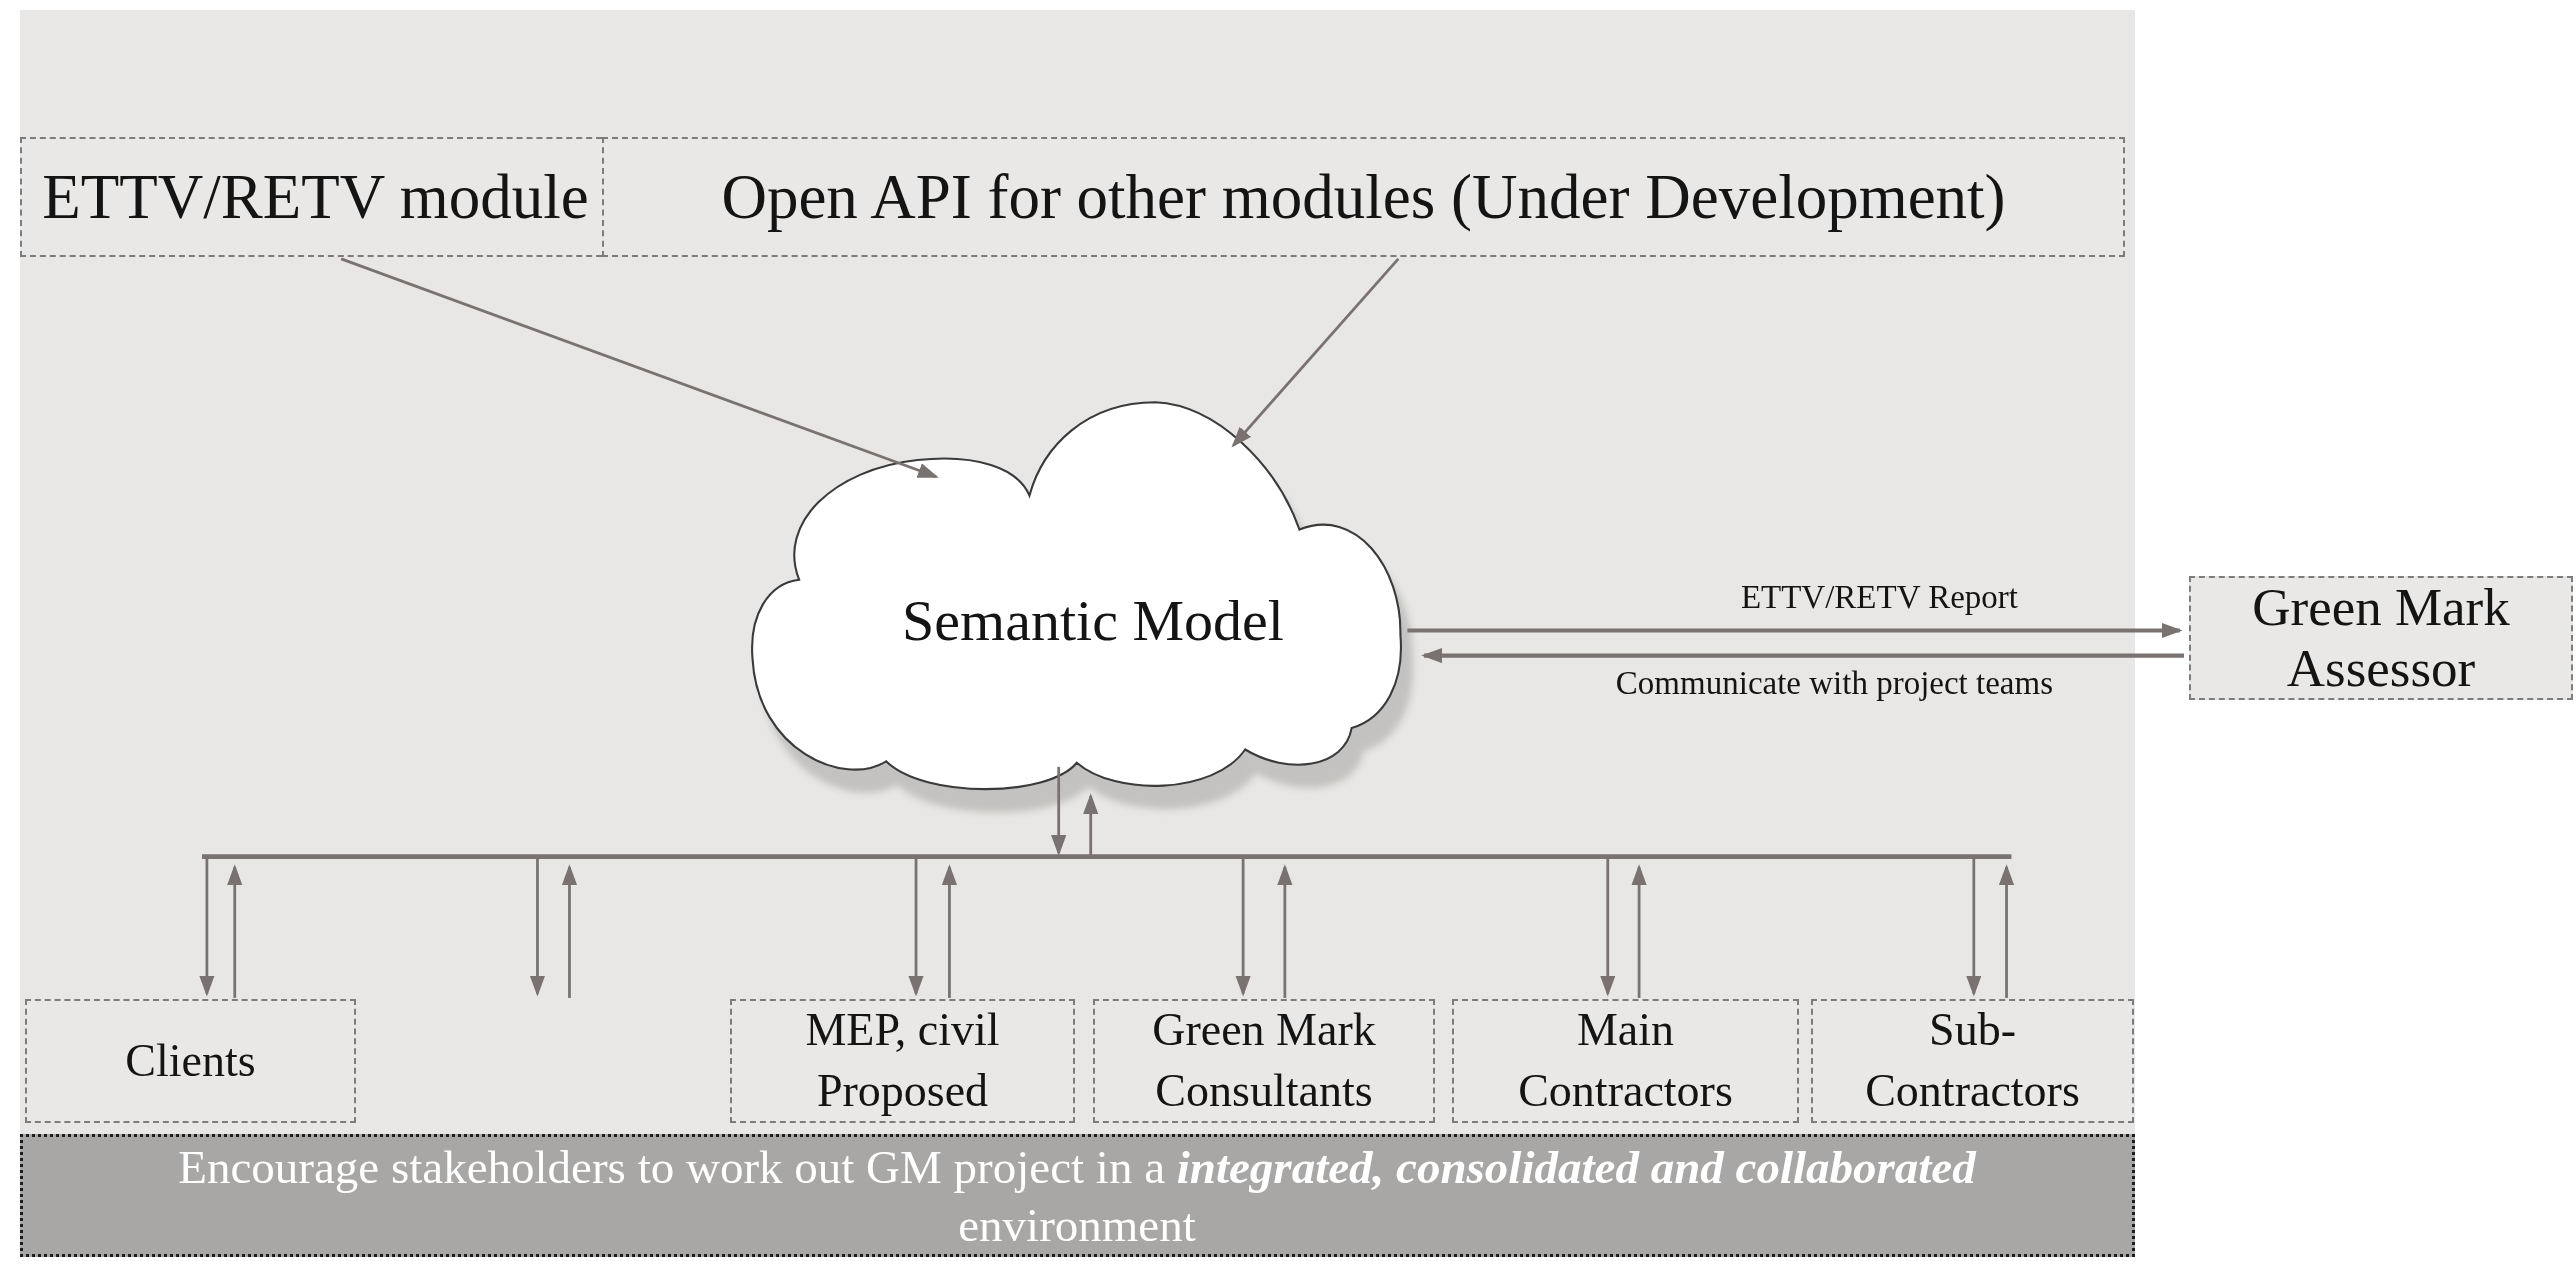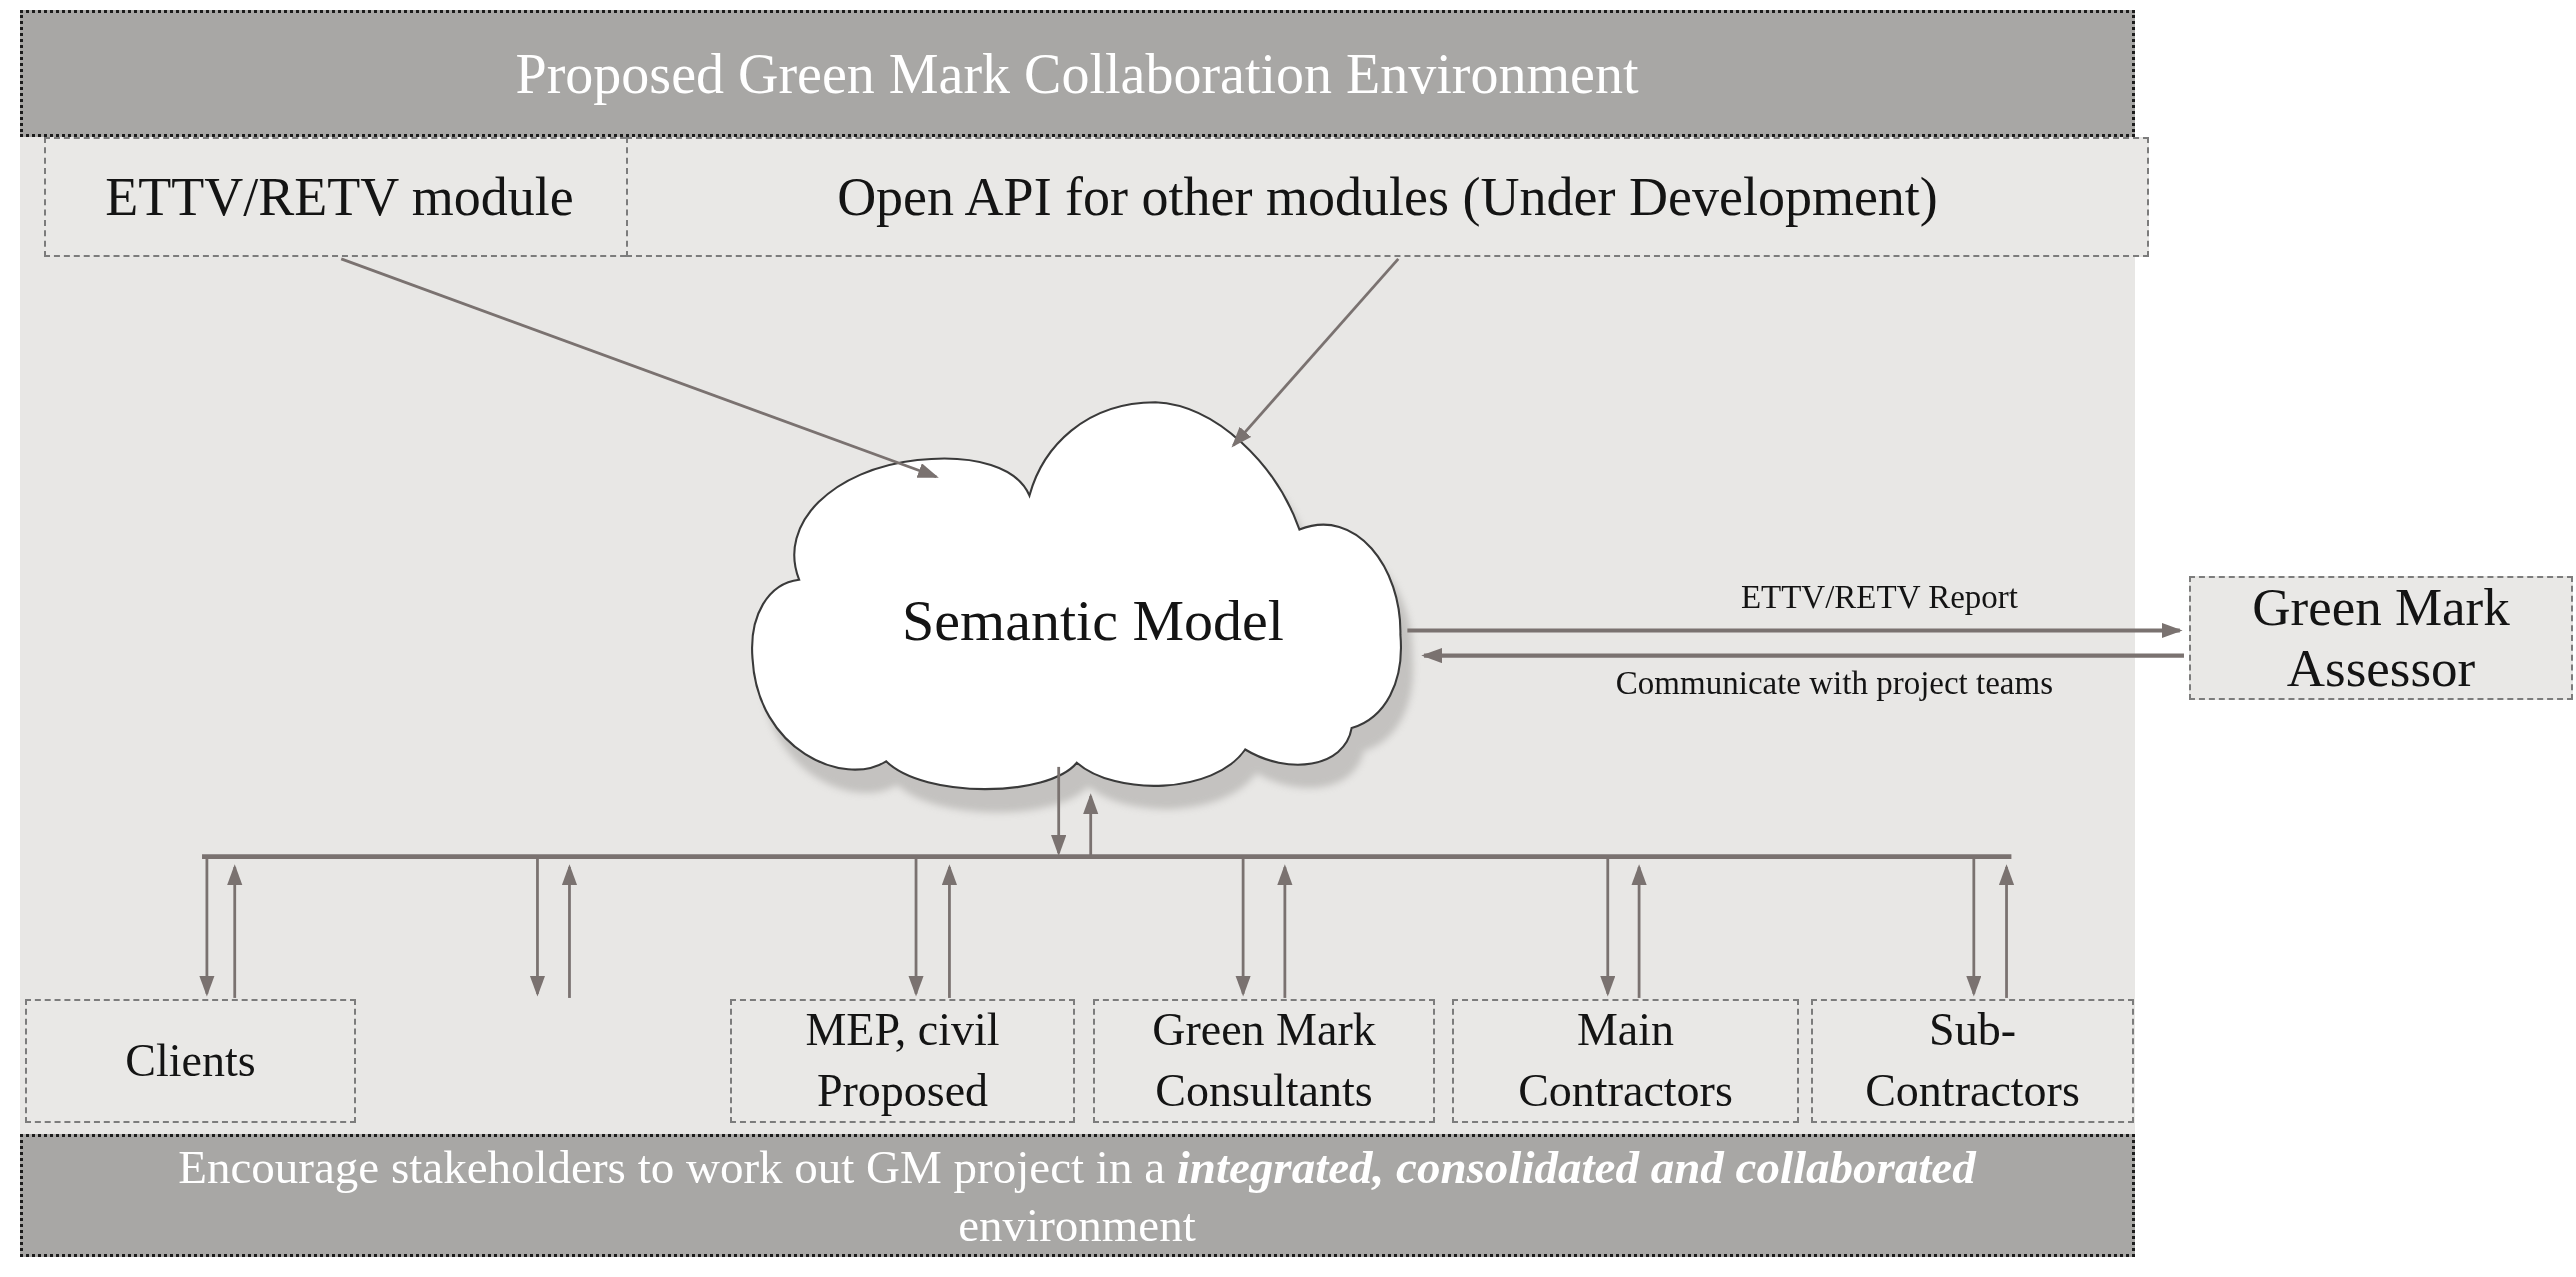--- a/index.html
+++ b/index.html
@@ -23,22 +23,21 @@
   .headerbar{
     left:19.5px;top:10.4px;width:2115px;height:127px;background:var(--bar_fill);
     border:3.5px dotted var(--frame_border);
     display:flex;align-items:center;justify-content:center;
     color:var(--bar_text);font-size:56px;
   }
   .modbox{
     top:137px;height:120px;background:var(--box_fill);
     border:2.1px dashed var(--box_border);
     display:flex;align-items:center;justify-content:center;
-    font-size:54px;
-    margin-left:24px;
+    font-size:63px;
   }
   .modbox.ettv{left:19.5px;width:592px;}
   .modbox.api{left:602px;width:1523px;}
   .stakebox{
     top:999px;height:124px;background:var(--box_fill);
     border:2.1px dashed var(--box_border);
     display:flex;align-items:center;justify-content:center;
     font-size:46px;line-height:1.32;text-align:center;
   }
   .prelines{white-space:pre-line;}
@@ -75,23 +74,20 @@
     filter:drop-shadow(16px 32px 5px rgba(138,135,131,0.38));
   }
 </style>
 </head>
 <body>
 
 <div id="stage">
 
   <div class="abs canvas"></div>
 
-  <div class="abs headerbar">
-    <span>Proposed Green Mark Collaboration Environment</span>
-  </div>
 
   <div class="abs modbox ettv">
     <span>ETTV/RETV module</span>
   </div>
   <div class="abs modbox api">
     <span>Open API for other modules (Under Development)</span>
   </div>
 
   <div class="abs stakebox" style="left:25px;width:331px;">
     <span class="prelines">Clients</span>

